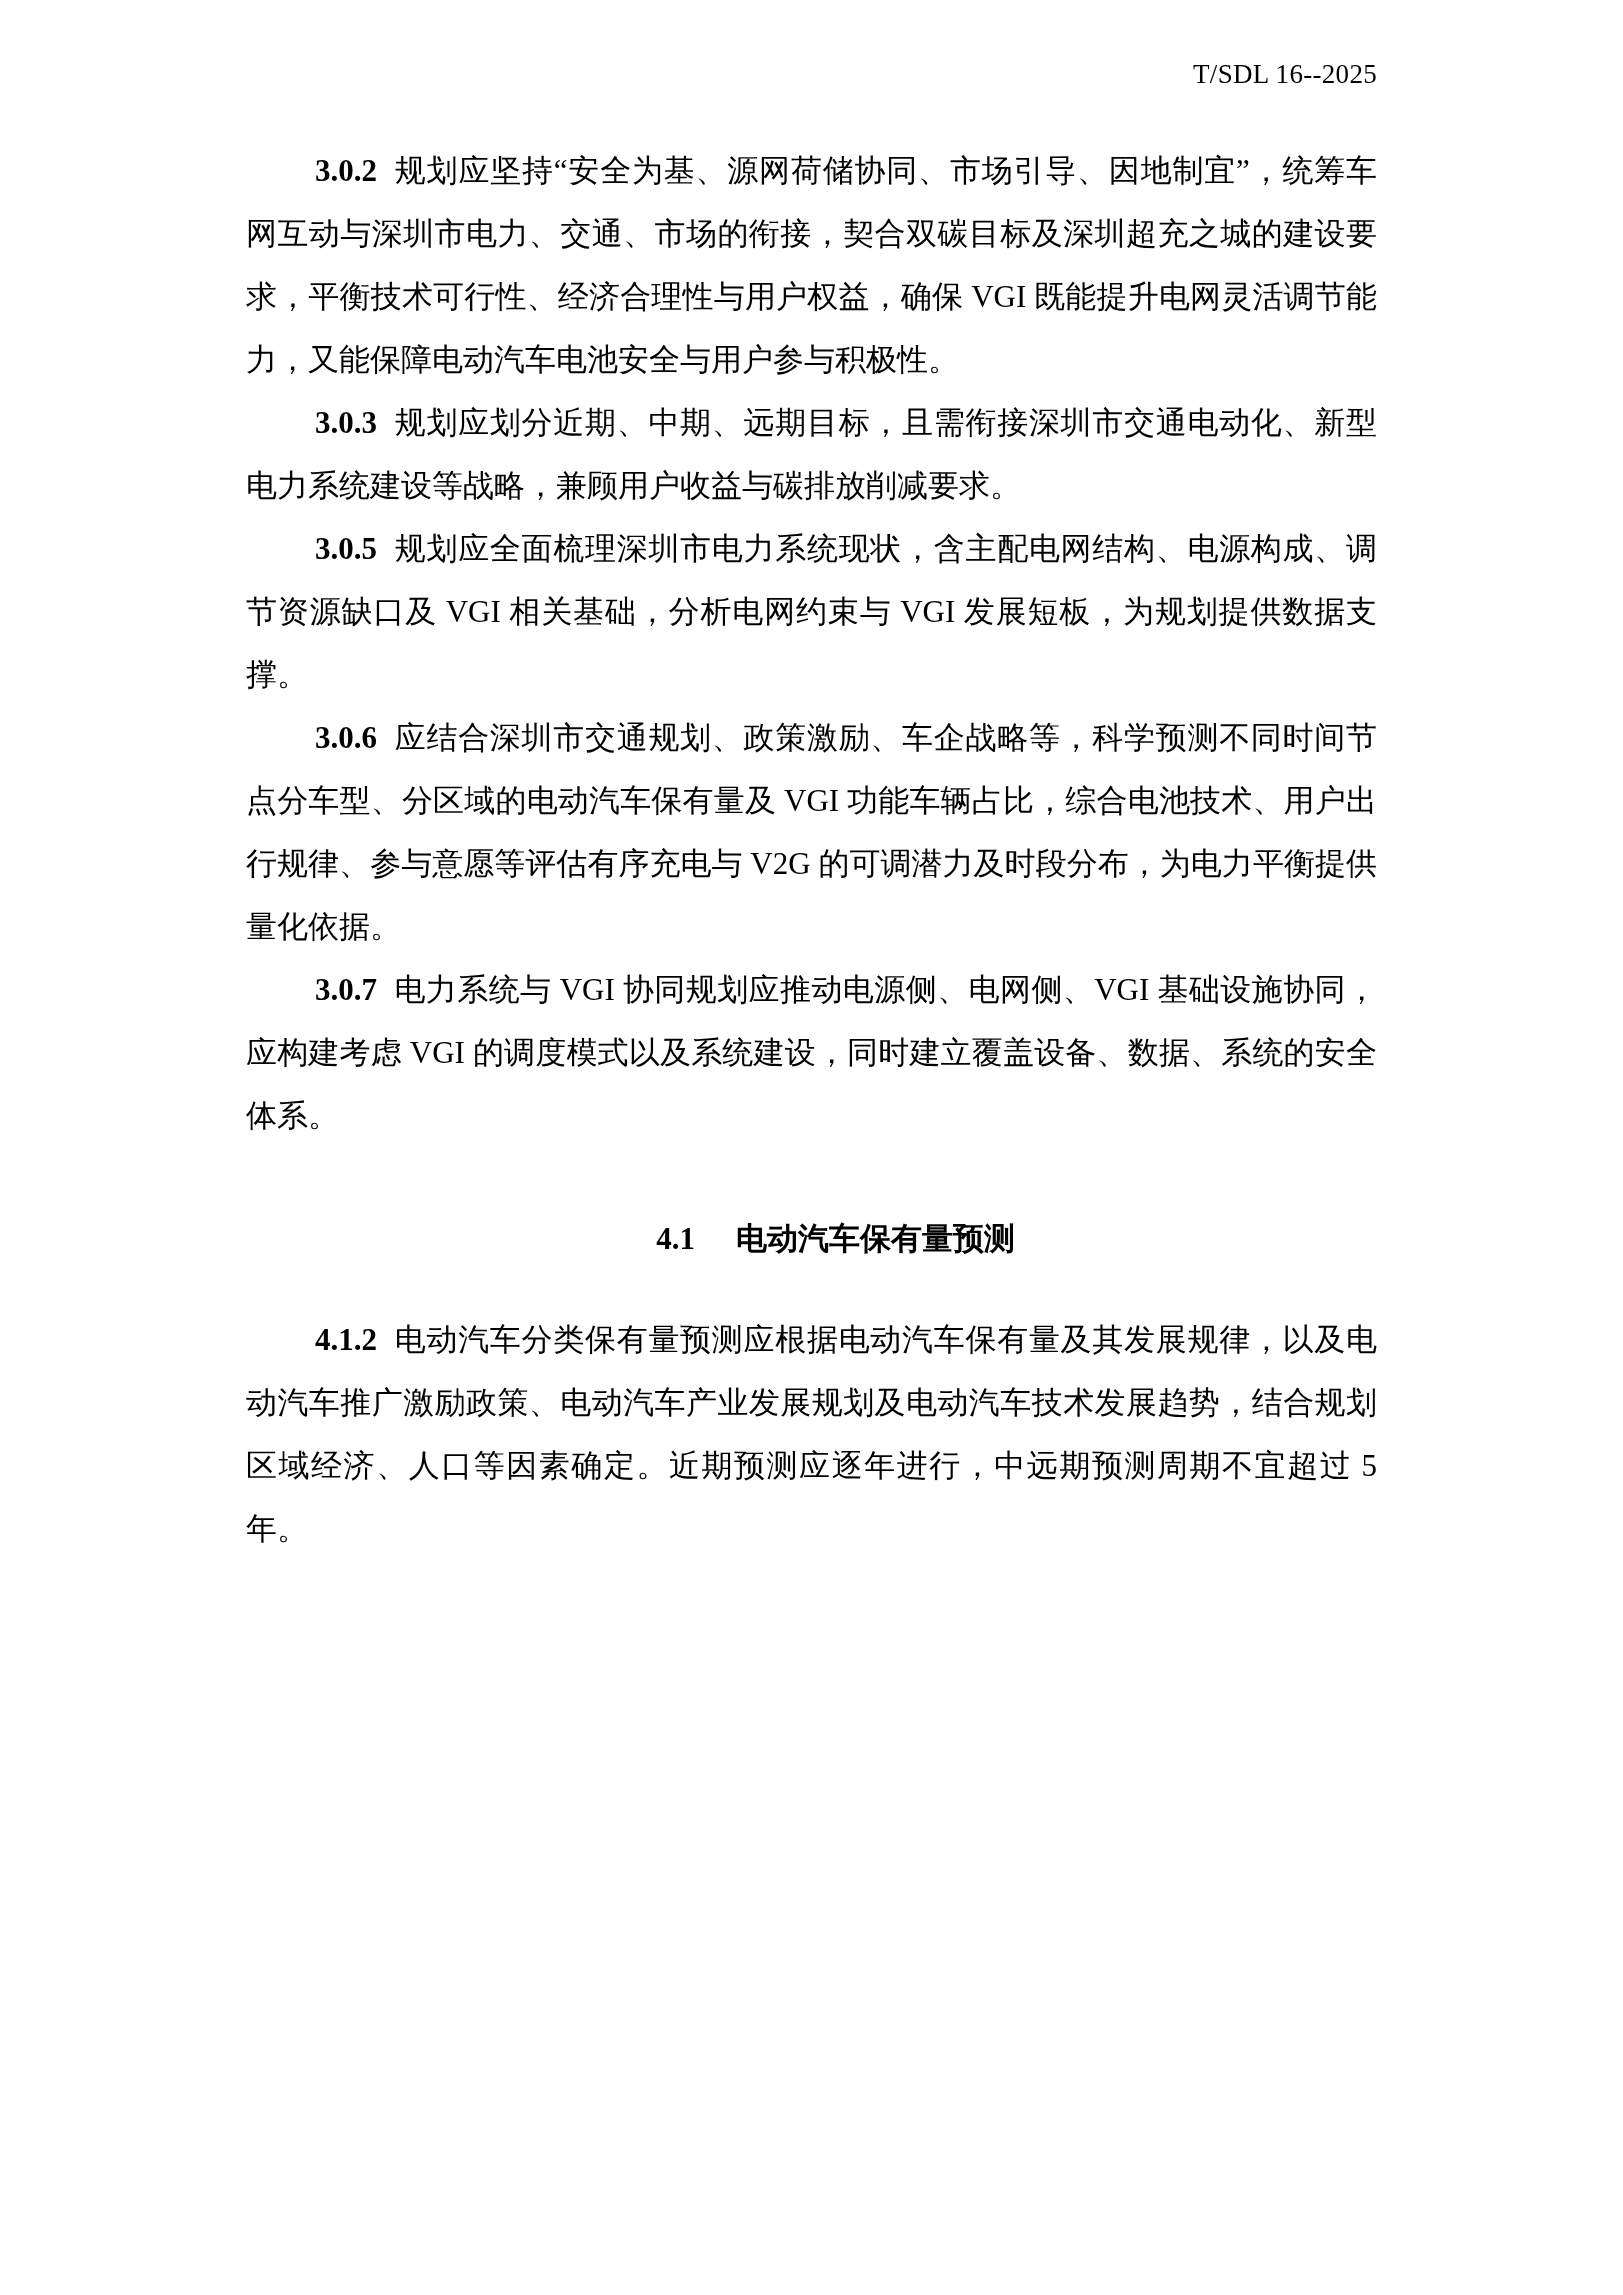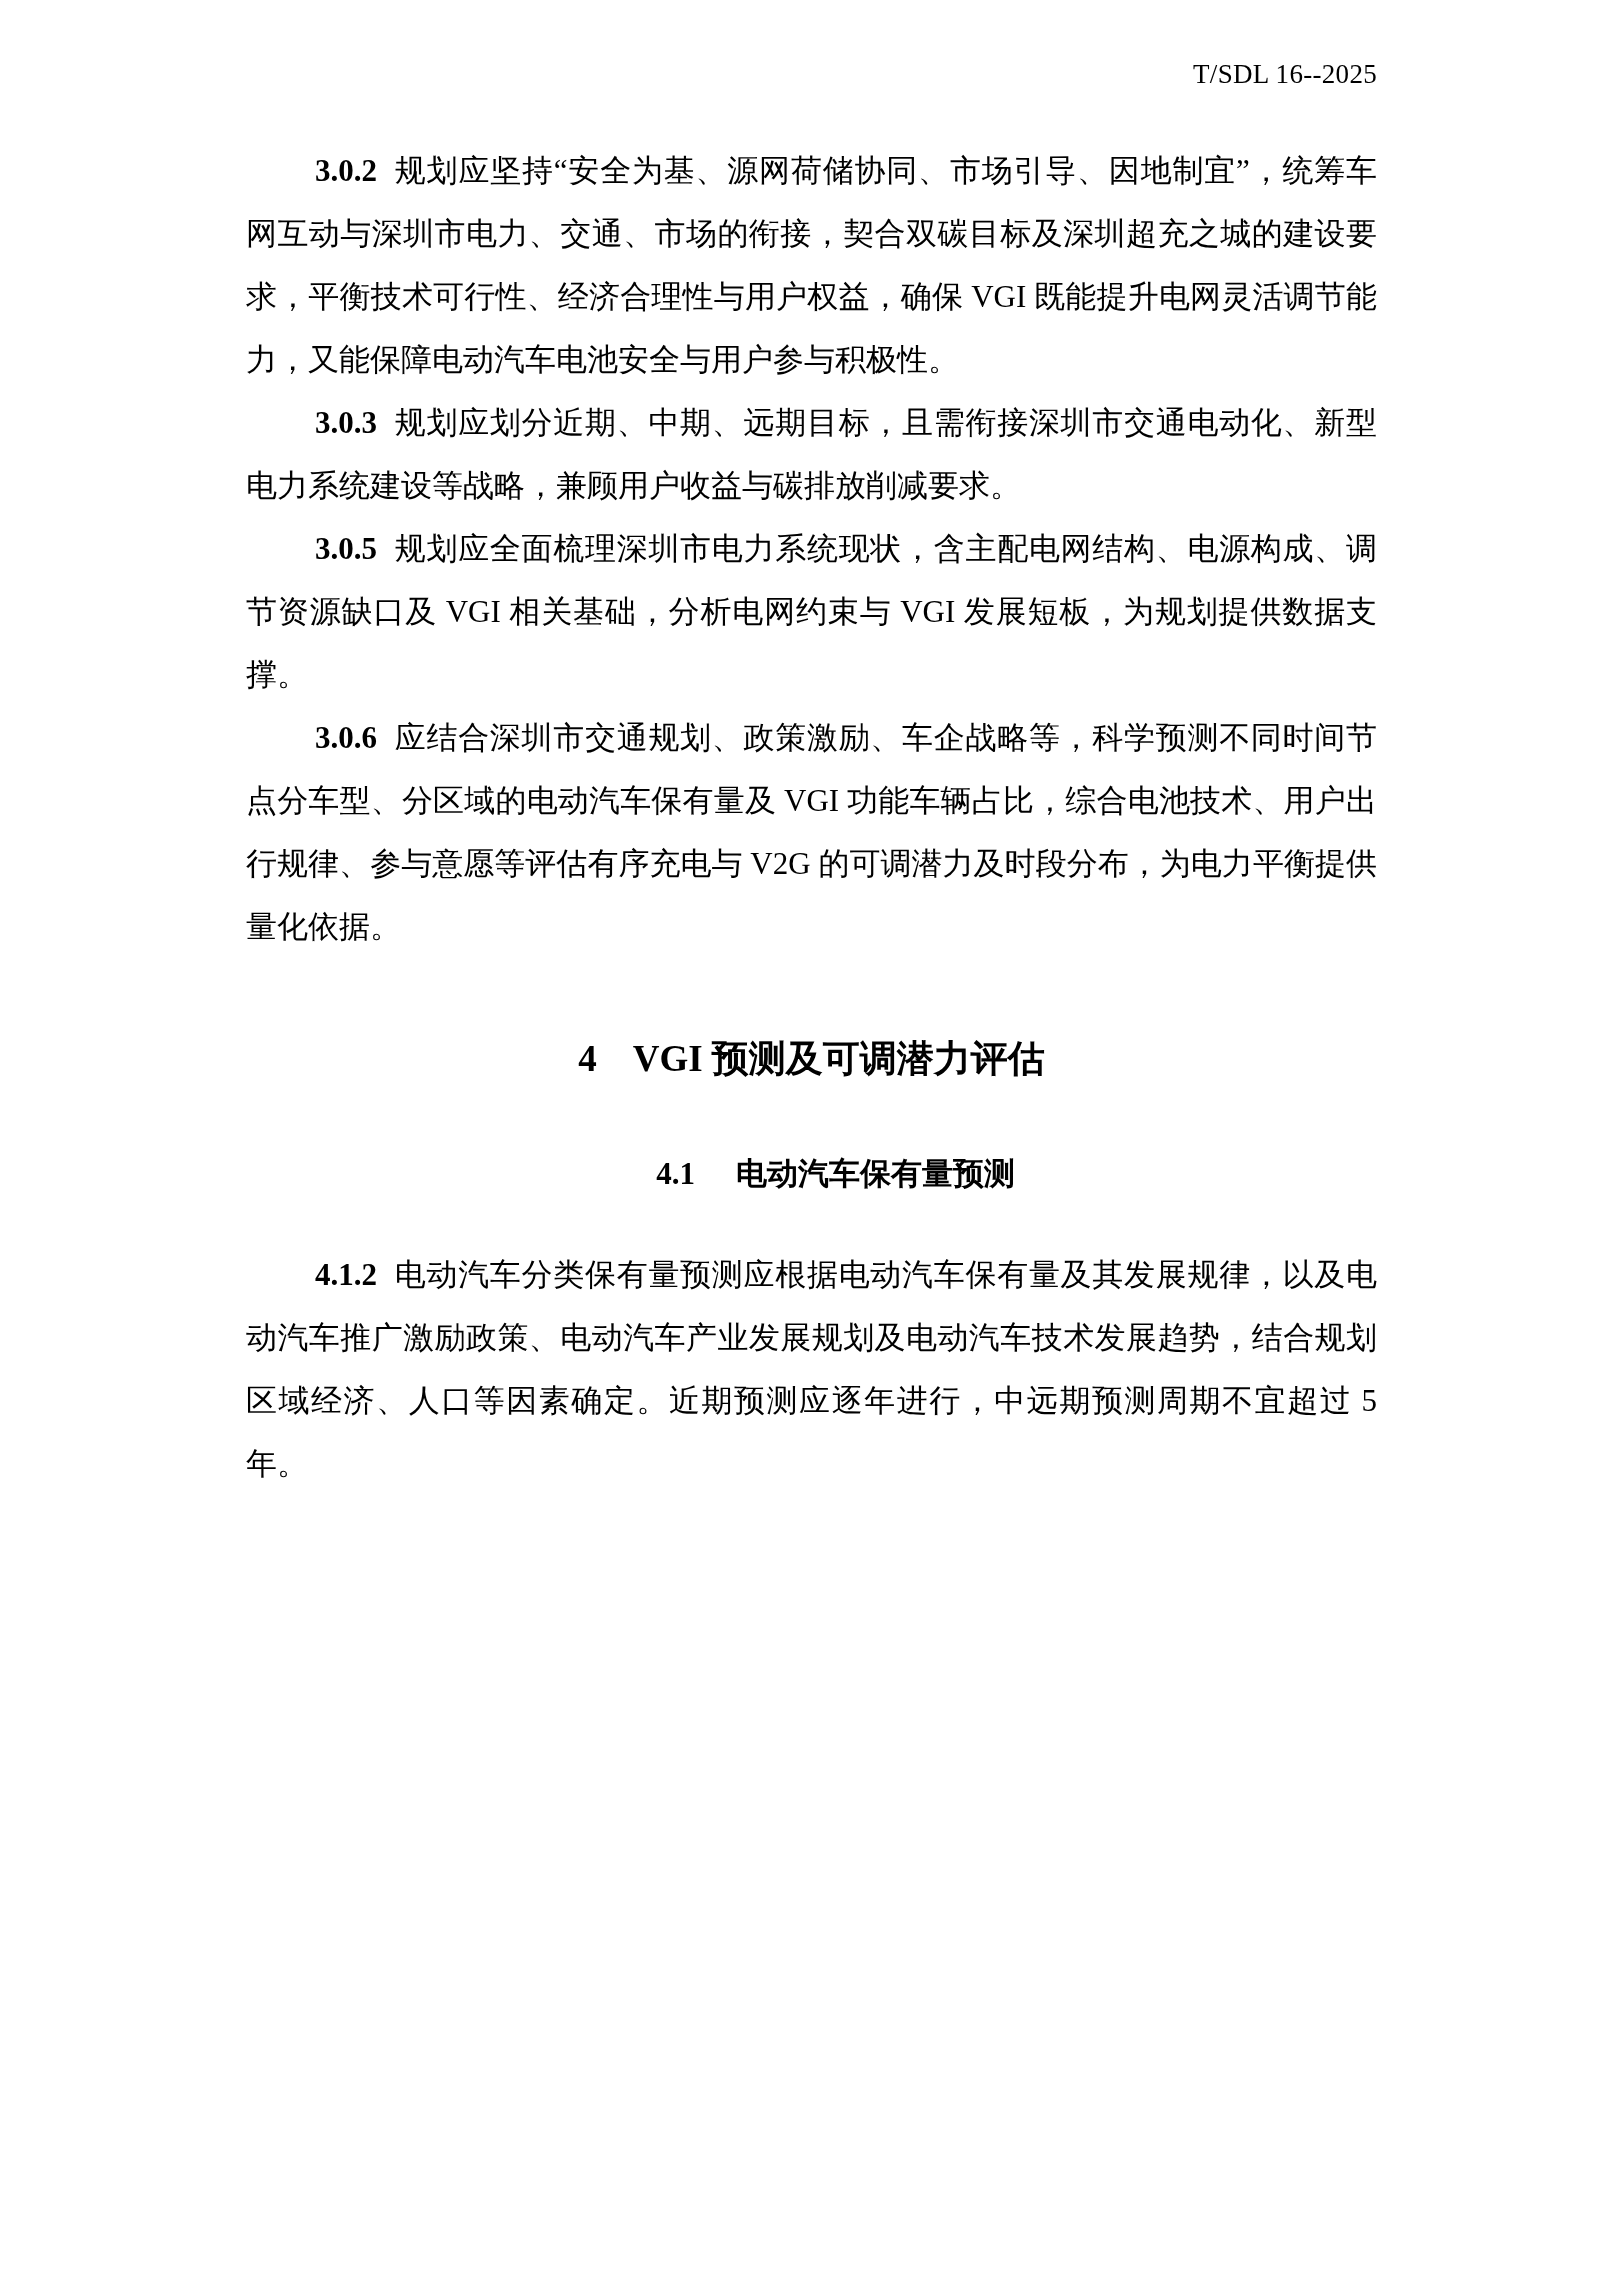--- a/index.html
+++ b/index.html
@@ -91,25 +91,25 @@
       </p>
       <p class="clause">
         <span class="num">3.0.3</span><span>规划应划分近期、中期、远期目标，且需衔接深圳市交通电动化、新型电力系统建设等战略，兼顾用户收益与碳排放削减要求。</span>
       </p>
       <p class="clause">
         <span class="num">3.0.5</span><span>规划应全面梳理深圳市电力系统现状，含主配电网结构、电源构成、调节资源缺口及 VGI 相关基础，分析电网约束与 VGI 发展短板，为规划提供数据支撑。</span>
       </p>
       <p class="clause">
         <span class="num">3.0.6</span><span>应结合深圳市交通规划、政策激励、车企战略等，科学预测不同时间节点分车型、分区域的电动汽车保有量及 VGI 功能车辆占比，综合电池技术、用户出行规律、参与意愿等评估有序充电与 V2G 的可调潜力及时段分布，为电力平衡提供量化依据。</span>
       </p>
+      <p class="clause">
+        <span class="num">3.0.7</span><span>电力系统与 VGI 协同规划应推动电源侧、电网侧、VGI 基础设施协同，应构建考虑 VGI 的调度模式以及系统建设，同时建立覆盖设备、数据、系统的安全体系。</span>
+      </p>
     </div>
 
-    <h1 class="chapter-title ch4-title">
-      <span class="h-num">4</span><span class="h-text">VGI 预测及可调潜力评估</span>
-    </h1>
 
     <h2 class="section-title">
       <span class="h-num">4.1</span><span class="h-text">电动汽车保有量预测</span>
     </h2>
 
     <div class="clauses clauses-ch4">
       <p class="clause">
         <span class="num">4.1.2</span><span>电动汽车分类保有量预测应根据电动汽车保有量及其发展规律，以及电动汽车推广激励政策、电动汽车产业发展规划及电动汽车技术发展趋势，结合规划区域经济、人口等因素确定。近期预测应逐年进行，中远期预测周期不宜超过 5 年。</span>
       </p>
 

